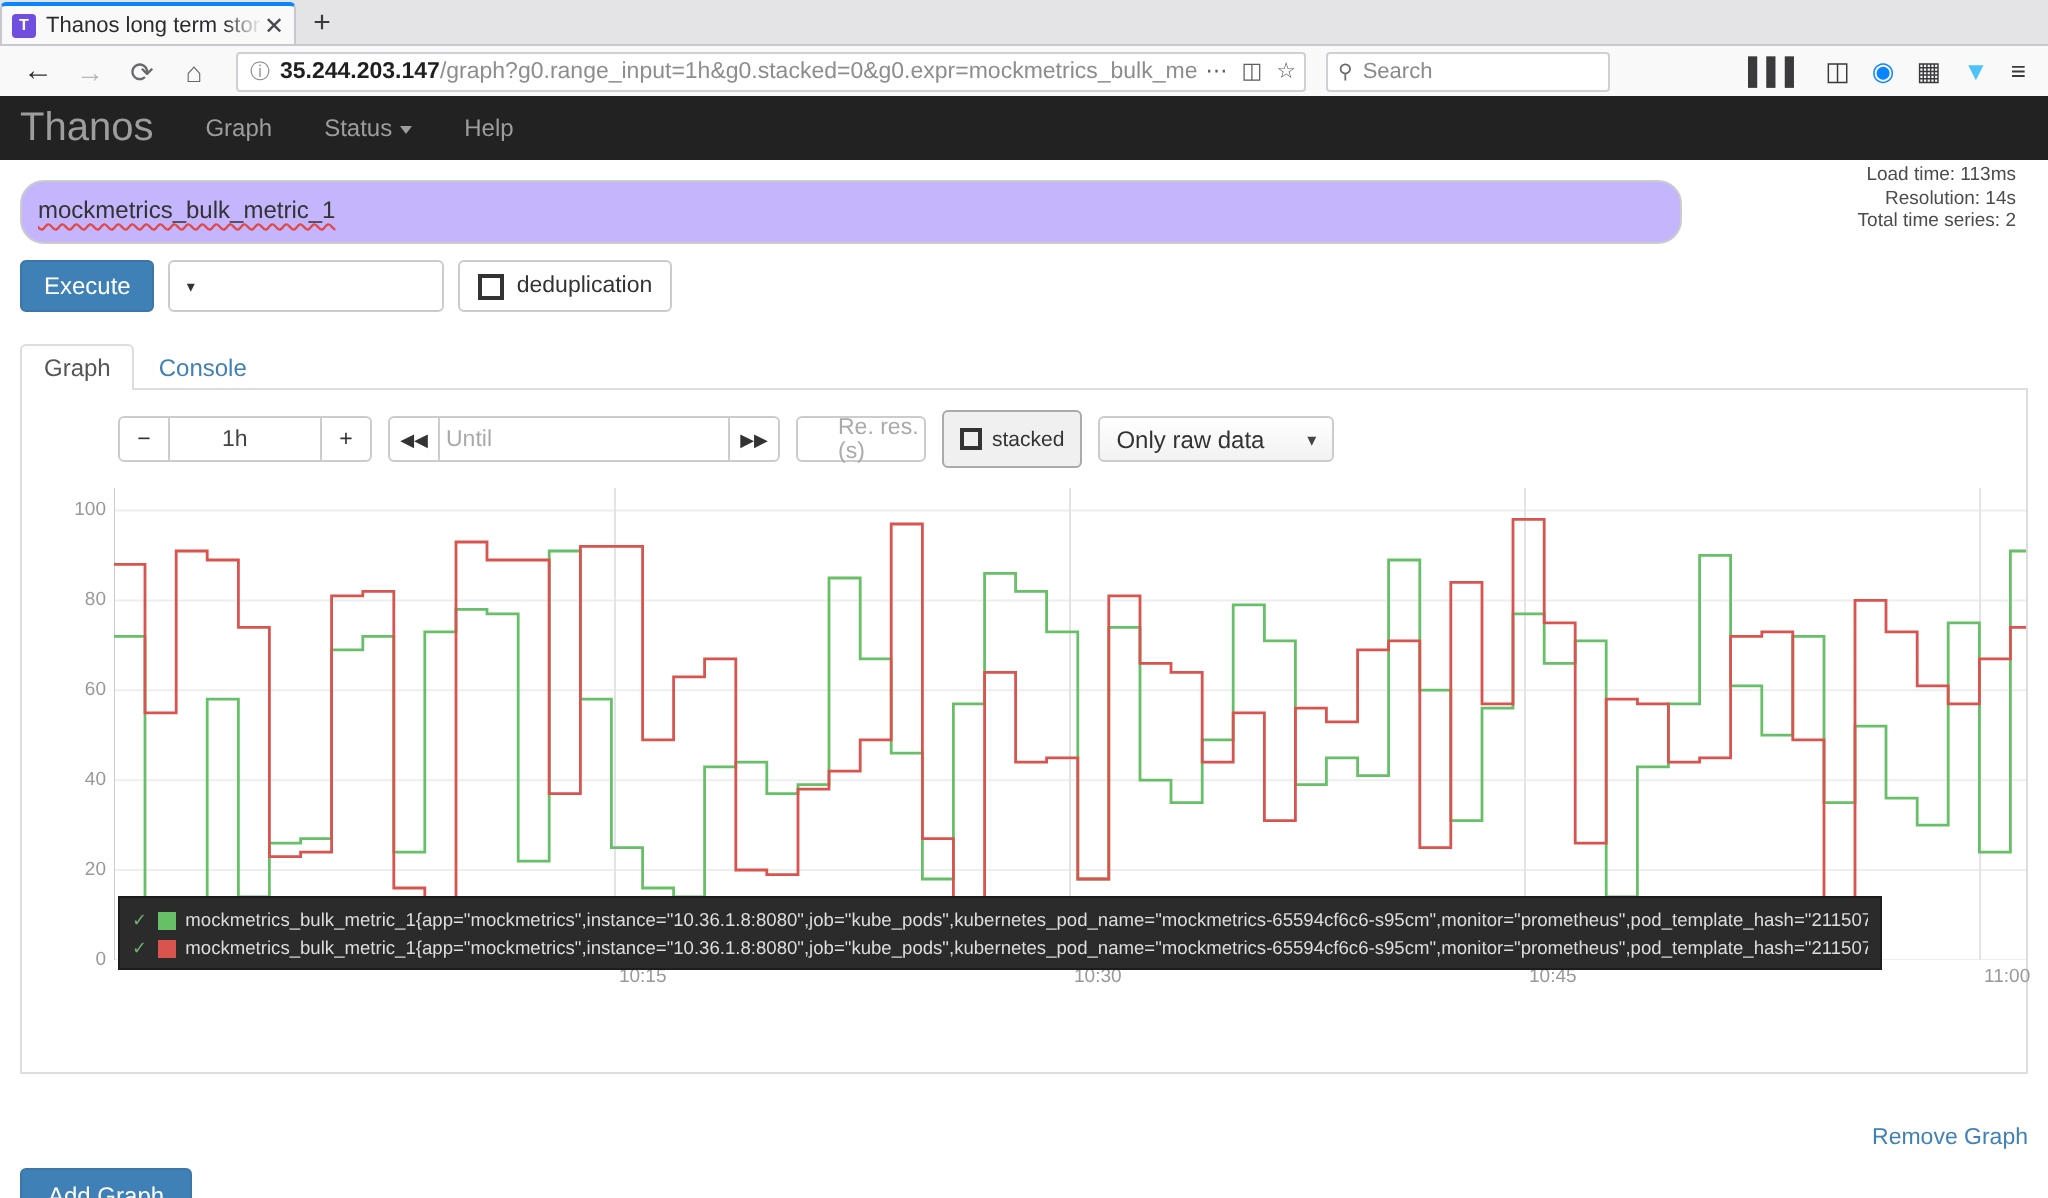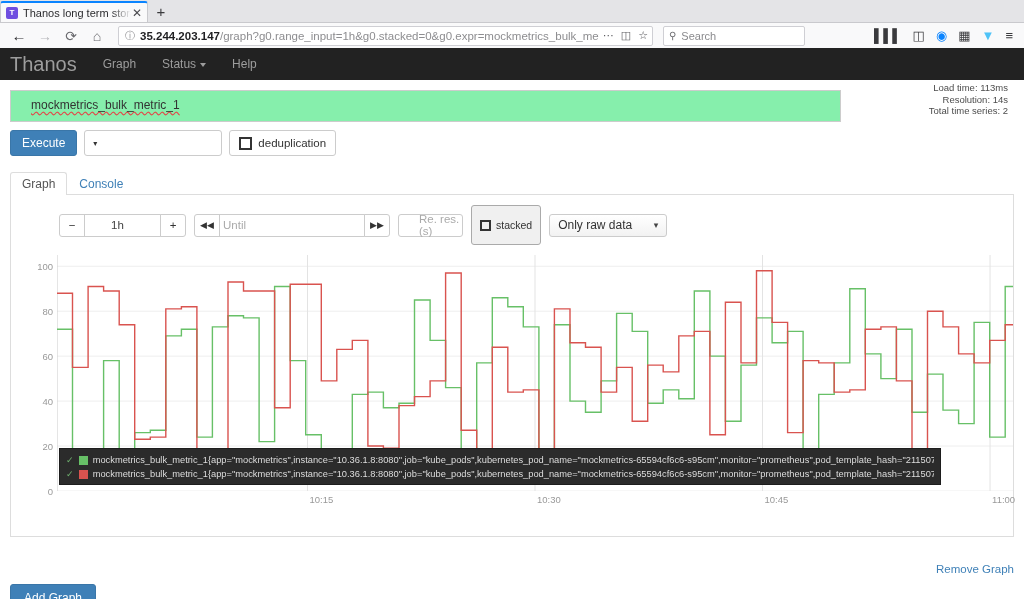--- a/index.html
+++ b/index.html
@@ -85,23 +85,23 @@
   .navitem { color: #9d9d9d; font-size: 12px; margin-right: 26px; }
   .caret { display: inline-block; border-left: 3.5px solid transparent; border-right: 3.5px solid transparent; border-top: 4px solid #9d9d9d; margin-left: 4px; vertical-align: middle; }
 
   .stats {
     position: absolute; right: 16px; top: 34px; text-align: right;
     font-size: 9.5px; color: #4c4c4c; line-height: 11.5px;
   }
 
   .expr-wrap { padding: 10px 10px 0 10px; }
   .expr {
-    width: 831px; height: 32px; border: 1px solid #ccc; border-radius: 0;
-    font-size: 12px; color: #333; padding: 7px 20px; box-sizing: border-box;
-    font-family: "Liberation Sans", sans-serif; background: #86efac; display: block;
+    width: 831px; height: 32px; border: 1px solid #ccc; border-radius: 12px;
+    font-size: 12px; color: #333; padding: 7px 8px; box-sizing: border-box;
+    font-family: "Liberation Sans", sans-serif; background: #c4b5fd; display: block;
   }
   .expr-text {
     text-decoration: underline wavy #e04a4a;
     text-underline-offset: 2px;
   }
 
   .btnrow { display: flex; align-items: center; padding: 8px 10px 0 10px; gap: 7px; text-align: center; }
   .btn-primary {
     background: #3f80b7; color: #fff; border: 1px solid #3a76a8;
     border-radius: 3px; font-size: 12px; padding: 5px 11px; line-height: 14px;
@@ -148,21 +148,21 @@
   .sq-btn { width: 26px; color: #333 !important; font-size: 12px; }
   .range-val { width: 77px; justify-content: flex-start !important; padding-left: 26px; color: #444 !important; }
   .until-in { width: 146px; justify-content: flex-start !important; padding-left: 3px; color: #aaa !important; }
   .res-in {
     width: 65px; border: 1px solid #ccc; border-radius: 3px; height: 23px;
     font-size: 11.5px; color: #aaa; display: flex; align-items: center;
     padding-left: 20px; box-sizing: border-box; background: #fff;
   }
   .stacked-btn {
     border: 1px solid #aaa; border-radius: 3px; background: #f0f0f0;
-    height: 40px; font-size: 10.5px; color: #333; display: flex;
+    height: 29px; font-size: 10.5px; color: #333; display: flex;
     align-items: center; gap: 5px; padding: 0 8px; box-sizing: border-box;
   }
   .stacked-btn .sqicon { width: 7px; height: 7px; border-width: 2px; }
   .rawsel {
     width: 118px; height: 23px; border: 1px solid #ccc; border-radius: 3px;
     background: linear-gradient(#fff,#f2f2f2); font-size: 12px; color: #333;
     display: flex; align-items: center; justify-content: space-between;
     padding: 0 8px; box-sizing: border-box;
   }
   .rawsel .chev { font-size: 9px; color: #444; }

